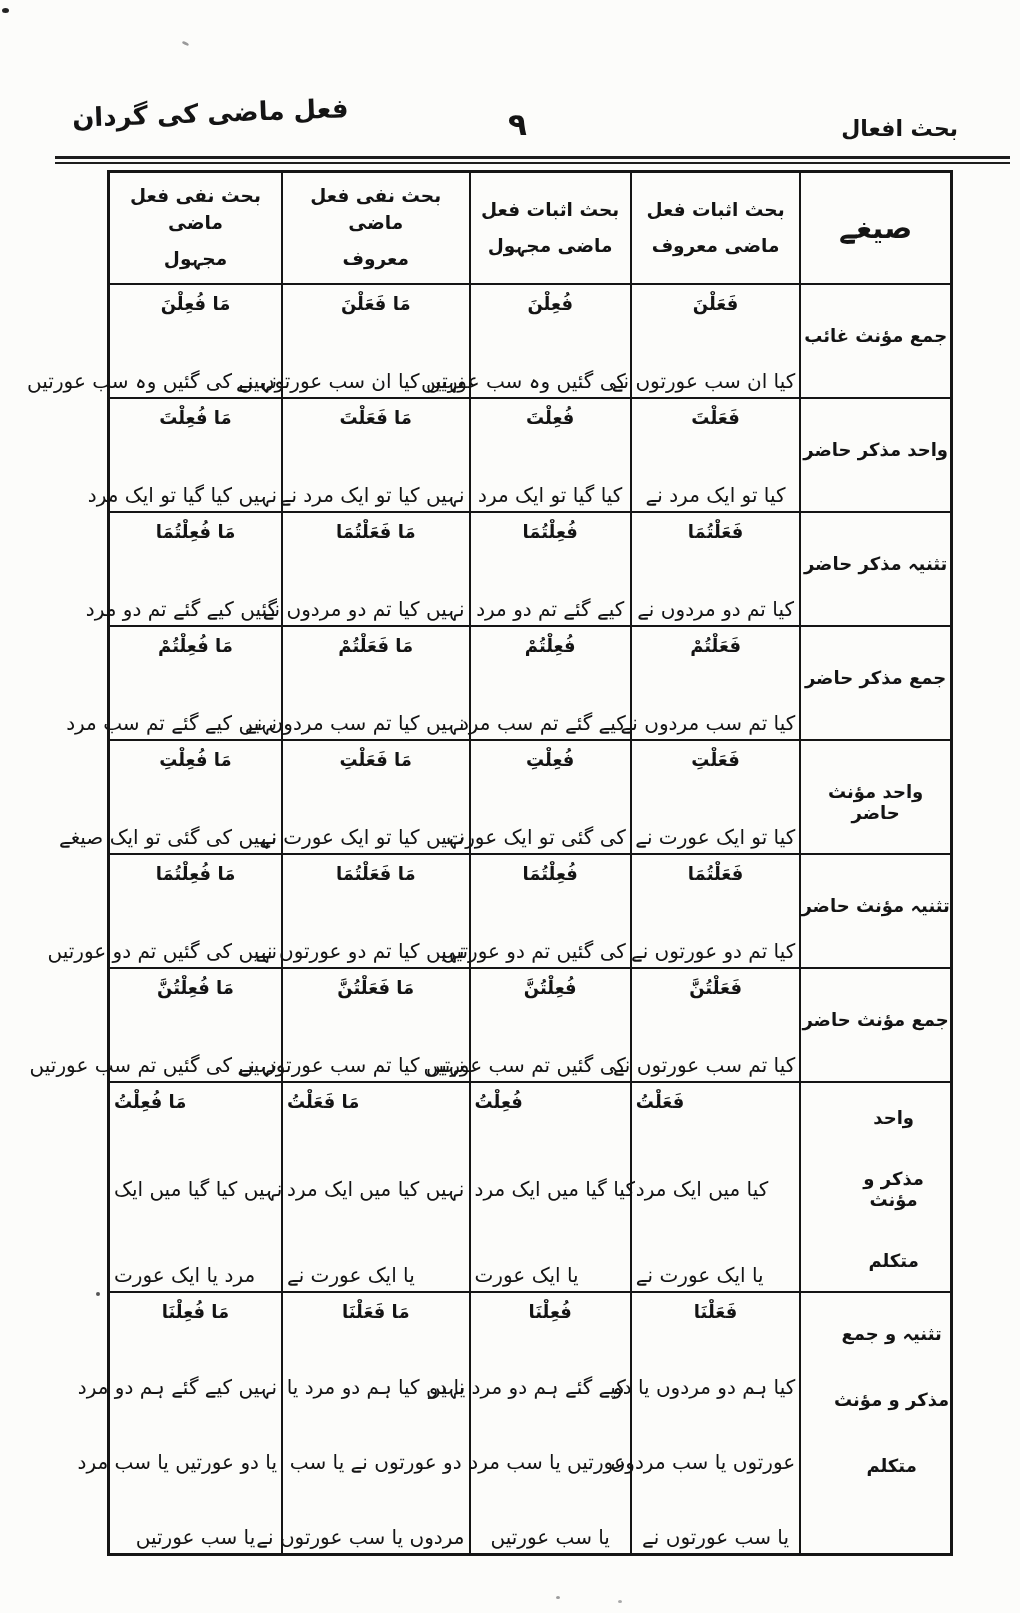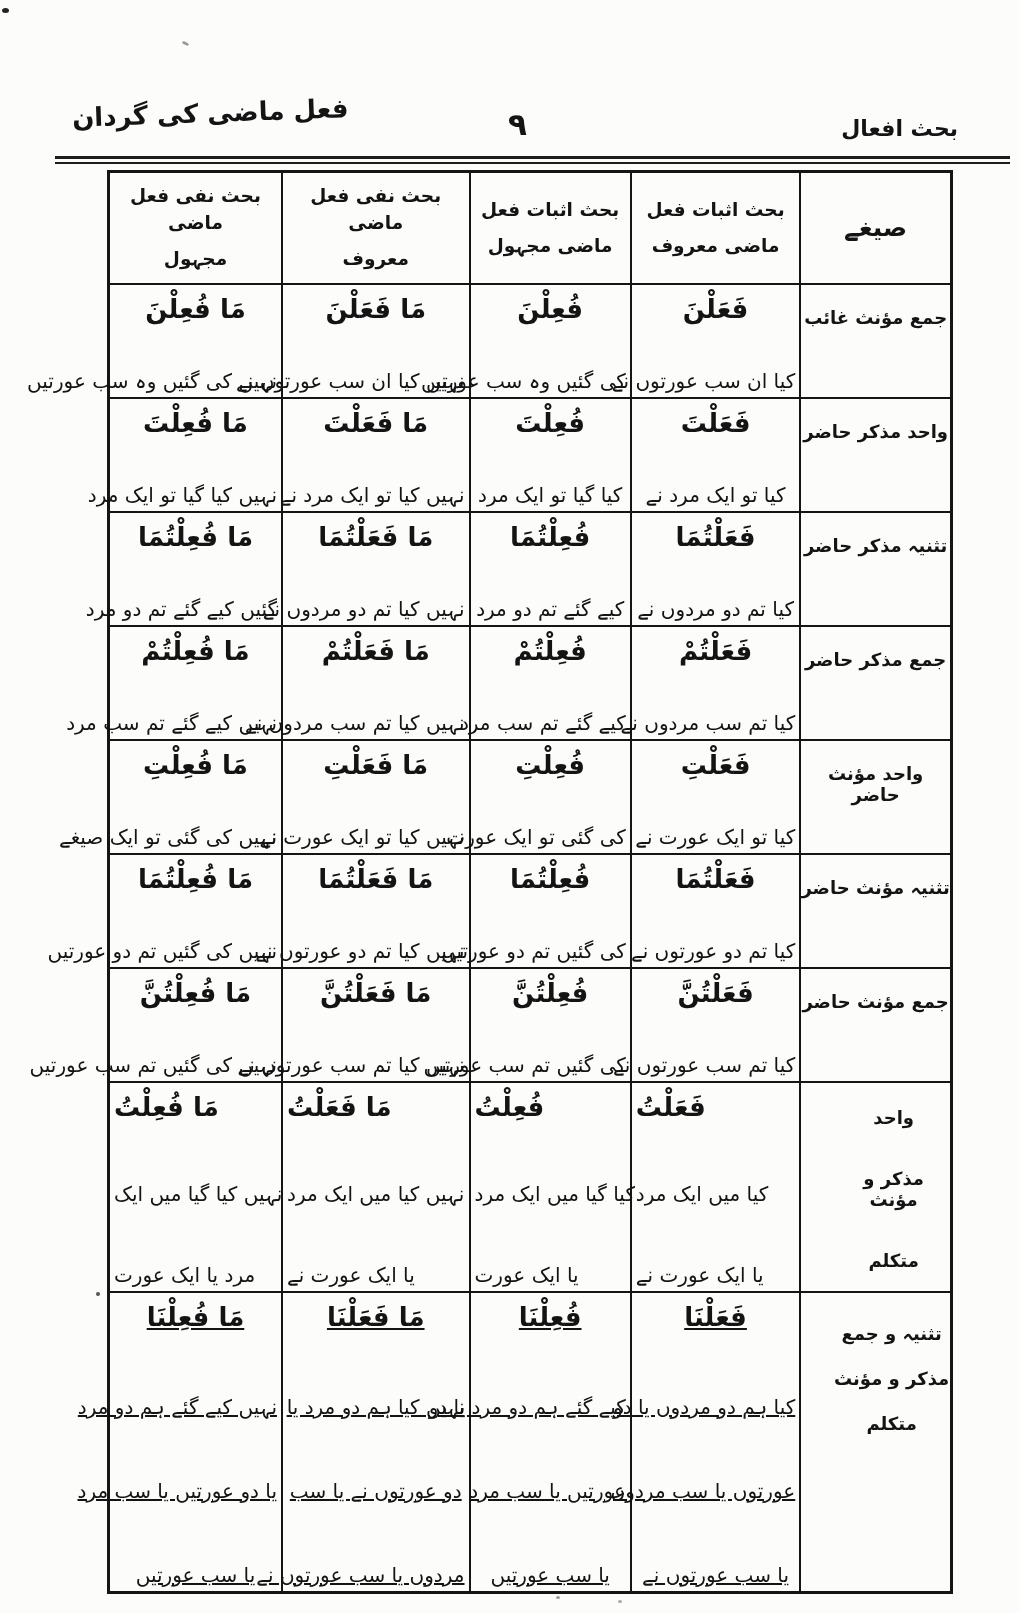--- a/index.html
+++ b/index.html
@@ -14,33 +14,33 @@
   .double-rule{position:absolute;top:156px;left:55px;width:955px;height:3px;
     border-top:3px solid #1d1d1d;border-bottom:2px solid #1d1d1d;}
 
   
   table.conj{position:absolute;top:170px;left:107px;width:846px;table-layout:fixed;
     border-collapse:collapse;border:3px solid #151515;direction:rtl;}
   col.c1{width:150px}col.c2{width:168px}col.c3{width:160px}col.c4{width:186px}col.c5{width:172px}
   th,td{border:2px solid #151515;padding:0;vertical-align:top;}
   thead th{height:110px;vertical-align:middle;font-weight:700;}
   .hline{font-size:18.5px;line-height:1.45;margin:9px 4px;text-align:center;font-weight:700;}
-  th.sigha-head .hline{font-size:25px;}
+  th.sigha-head .hline{font-size:29px;}
 
   .cell-inner{display:flex;flex-direction:column;height:112px;box-sizing:border-box;padding:2px 4px 4px;}
   tr.r8 .cell-inner{height:208px;align-items:flex-end;}
-  tr.r9 .cell-inner{height:298px;text-decoration:underline;}
-  .ar{text-align:center;font-size:26px;font-weight:700;line-height:1.35;padding-top:5px;
+  tr.r9 .cell-inner{height:260px;}
+  .ar{text-align:center;font-size:18px;font-weight:700;line-height:1.35;padding-top:5px;
     letter-spacing:.5px;}
   .ur{margin-top:auto;text-align:center;font-size:20px;line-height:1.2;white-space:nowrap;}
 
   .sig-inner{display:flex;flex-direction:column;height:112px;box-sizing:border-box;
-    padding-top:22px;align-items:center;}
+    padding-top:40px;align-items:center;}
   tr.r8 .sig-inner{height:208px;padding-top:24px;gap:40px;margin-left:36px;}
-  tr.r9 .sig-inner{height:240px;padding-top:30px;gap:24px;padding-left:32px;}
+  tr.r9 .sig-inner{height:240px;padding-top:30px;gap:45px;padding-left:32px;}
   .sigha-line{font-size:18px;font-weight:700;text-align:center;}
 
   
   .speck{position:absolute;background:#222;border-radius:50%;}
   .speck.s1{left:2px;top:8px;width:7px;height:5px;}
   .speck.s2{left:182px;top:42px;width:7px;height:3px;background:#9a9a9a;transform:rotate(25deg);}
   .speck.s3{left:96px;top:1292px;width:4px;height:4px;background:#555;}
   .speck.s4{left:556px;top:1596px;width:4px;height:3px;background:#9b9b9b;}
   .speck.s5{left:618px;top:1600px;width:4px;height:3px;background:#a8a8a8;}
 </style>

